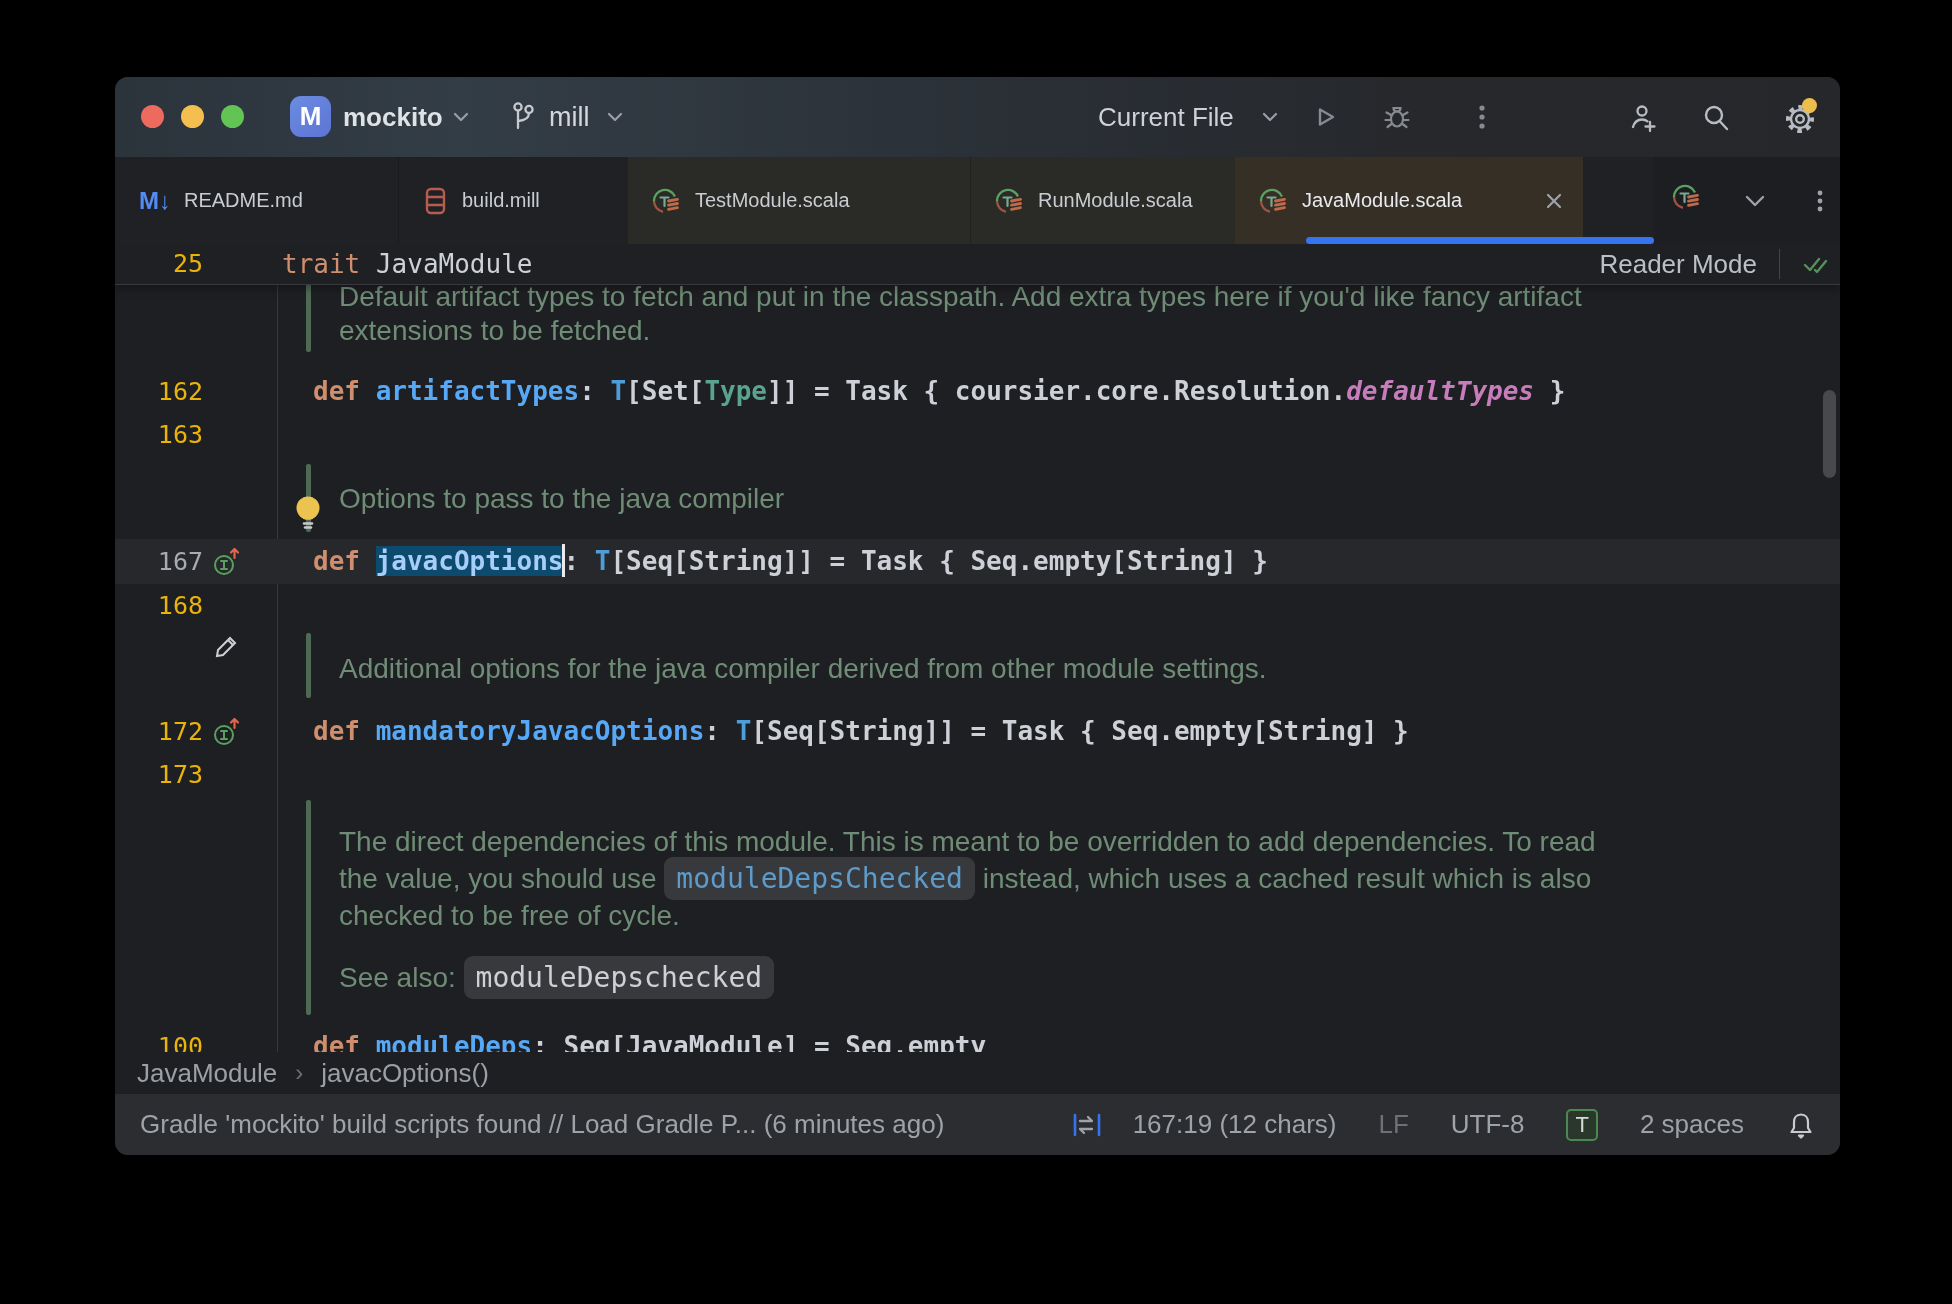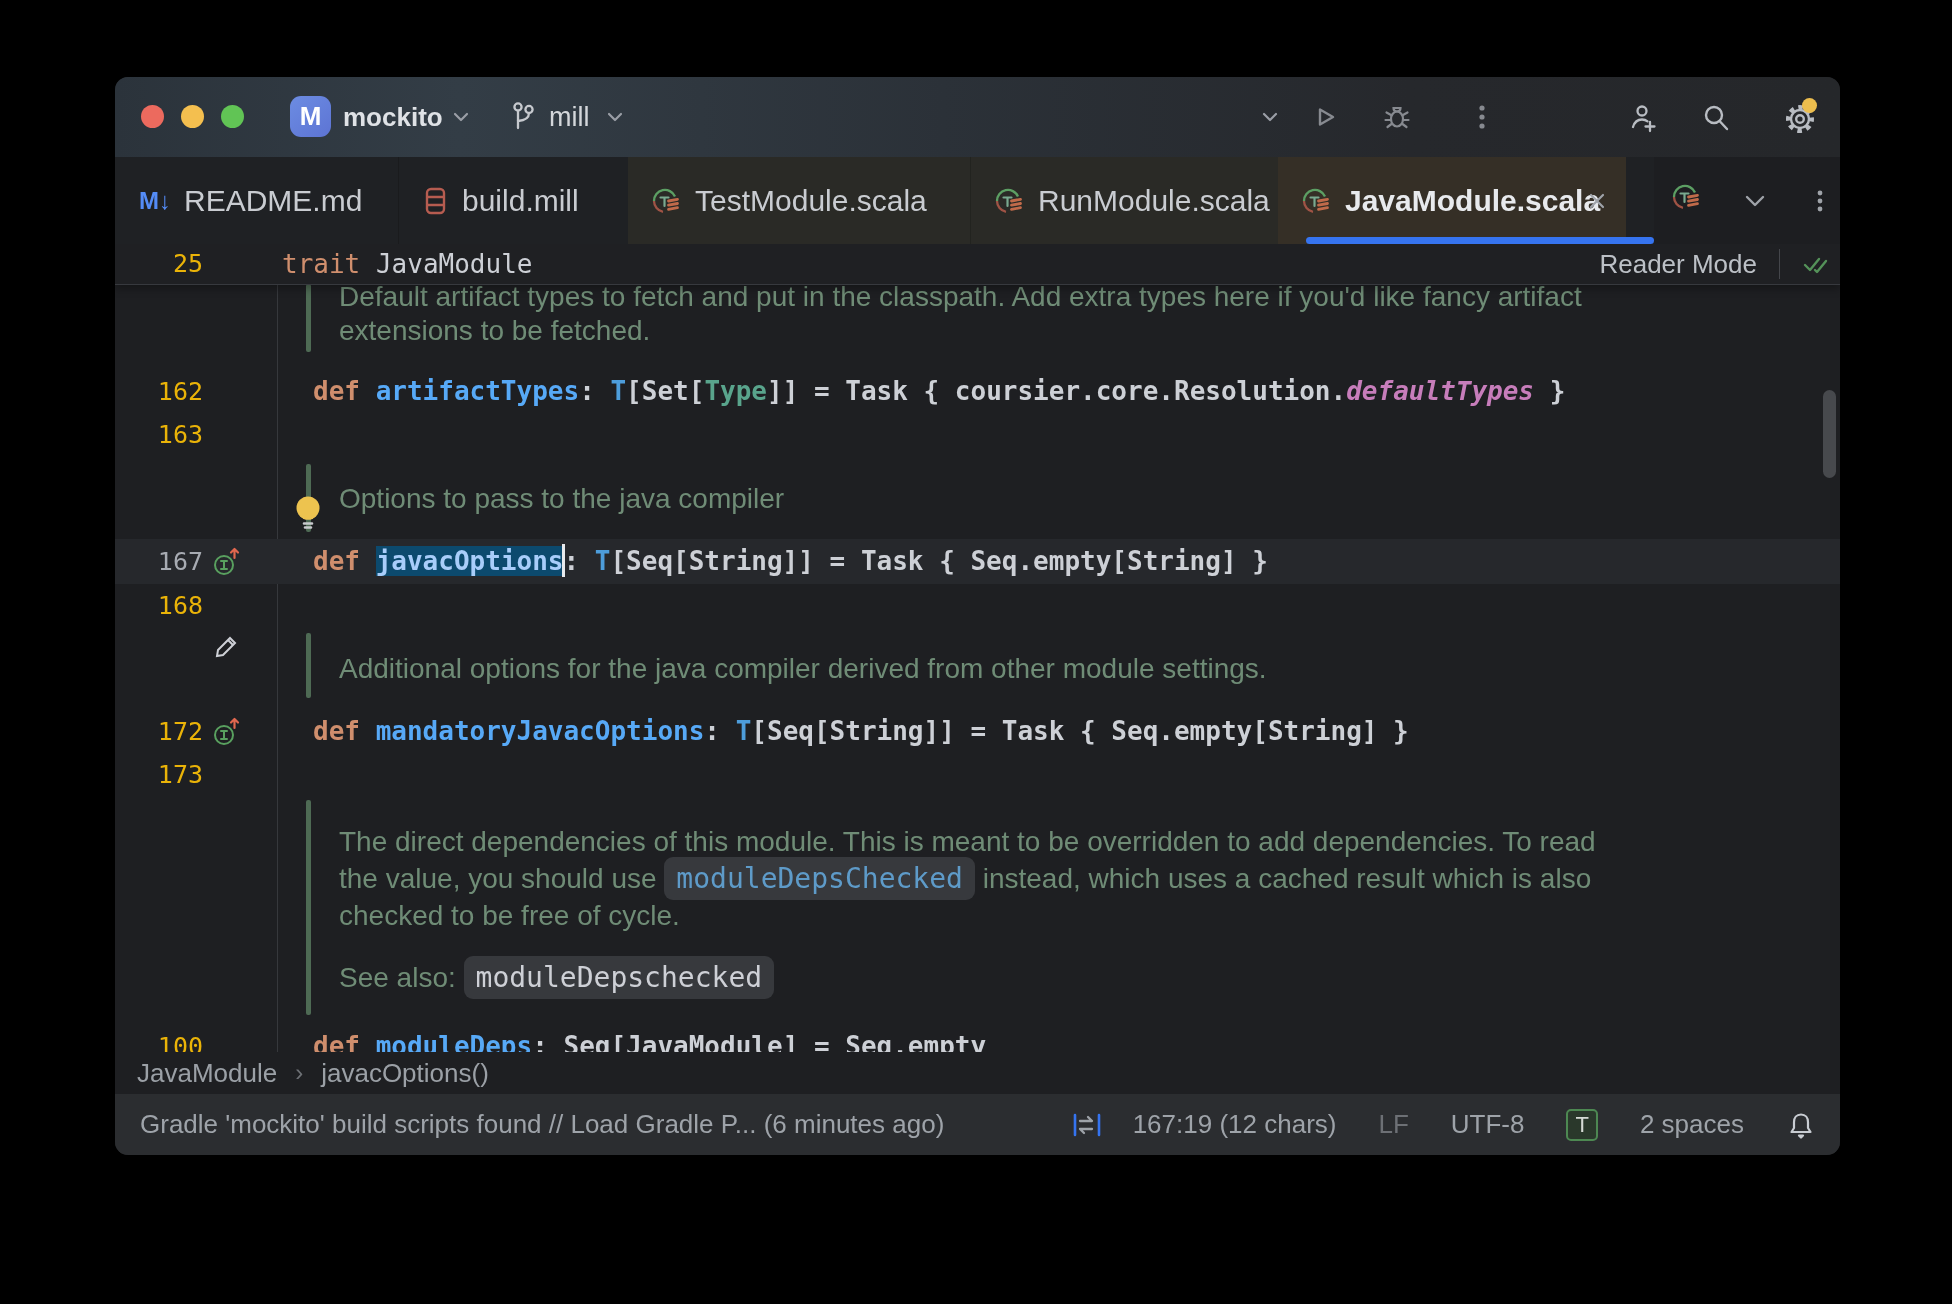--- a/index.html
+++ b/index.html
@@ -23,21 +23,21 @@
   #project-name { left:228px; font-weight:600; }
   #branch-name { left:434px; font-weight:400; color:#d4d7db; font-size:27px; }
   #run-config { left:983px; color:#ced1d6; }
   .chev { position:absolute; top:31px; width:20px; height:18px; }
   .tb-icon { position:absolute; top:25px; width:30px; height:30px; color:#878a90; }
   .tb-icon.bright { color:#b8bcc2; }
   
   #tabbar { position:absolute; left:0; top:80px; width:100%; height:87px; background:#1f2124; }
   #tabbar-right-zone { position:absolute; left:1539px; top:0; right:0; height:87px; background:#1d1e21; }
   .tab { position:absolute; top:0; height:87px; display:flex; align-items:center; padding-left:24px; }
-  .tab .tab-label { font-size:30px; color:#c9ccd1; margin-left:13px; white-space:pre; }
+  .tab .tab-label { font-size:20px; color:#c9ccd1; margin-left:13px; white-space:pre; }
   .tab.warm { background:#2a2a26; }
   .tab.active { background:#352f26; }
   .tab.active .tab-label { color:#e8eaed; }
   .tab-sep { position:absolute; top:0; width:1px; height:87px; background:#1a1b1d; }
   .tab-underline { position:absolute; left:1191px; top:80px; width:348px; height:7px; border-radius:4px; background:#3674f0; }
   .tab-close { position:absolute; right:16px; top:50%; transform:translateY(-50%); width:26px; height:26px; color:#9fa3a9; }
   .tabbar-btn { position:absolute; top:29px; width:30px; height:30px; color:#9fa3a9; }
   
   #editor { position:absolute; left:0; top:167px; width:100%; height:808px; background:#1e1f22; overflow:hidden; }
   #sticky { position:absolute; left:0; top:0; width:100%; height:41px; background:#1f2023; border-bottom:1px solid #37393e; z-index:5;
@@ -109,20 +109,21 @@
           <path d="M8 10.6V28"></path>
           <path d="M19 13c0 5.5-5 7.5-11 8"></path>
         </svg>
     </span>
     <span class="tb-text" id="branch-name">mill</span>
     <span class="chev" style="left:490px">
       <svg width="20" height="18" viewBox="0 0 20 18">
           <path d="M4 6l6 6 6-6" fill="none" stroke="#9a9ea6" stroke-width="2.2" stroke-linecap="round" stroke-linejoin="round"></path>
         </svg>
     </span>
+    <span class="tb-text" id="run-config">Current File</span>
     <span class="chev" style="left:1145px">
       <svg width="20" height="18" viewBox="0 0 20 18">
           <path d="M4 6l6 6 6-6" fill="none" stroke="#9a9ea6" stroke-width="2.2" stroke-linecap="round" stroke-linejoin="round"></path>
         </svg>
     </span>
     <span class="tb-icon" style="left:1195px">
       <svg width="30" height="30" viewBox="0 0 30 30" fill="none" stroke="currentColor" stroke-width="2.4" stroke-linejoin="round">
           <path d="M10 7.5v15l13-7.5z"></path>
         </svg>
     </span>
@@ -194,21 +195,21 @@
           <span>
             <svg width="30" height="30" viewBox="0 0 30 30" fill="none">
               <path d="M2 15 A11 11 0 0 1 23 10.4" stroke="#5c9f63" stroke-width="2.3" fill="none"></path>
               <path d="M2 15 A11 11 0 0 0 11 25.8" stroke="#9f5345" stroke-width="2.3" fill="none"></path>
               <path d="M8.5 11.5h8M12.5 11.5v8.5" stroke="#79a98f" stroke-width="2.2" stroke-linecap="round"></path>
               <path d="M16.5 15l9-1.7M16.5 19.2l9-1.7M16.5 23.4l9-1.7" stroke="#c06a4a" stroke-width="2.8" stroke-linecap="round"></path>
             </svg>
           </span>
           <span class="tab-label">RunModule.scala</span>
         </div>
-        <div class="tab active" style="left: 1163px; width: 348px; font-weight: bold;">
+        <div class="tab active" style="left: 1120px; width: 348px;">
           <span>
             <svg width="30" height="30" viewBox="0 0 30 30" fill="none">
               <path d="M2 15 A11 11 0 0 1 23 10.4" stroke="#5c9f63" stroke-width="2.3" fill="none"></path>
               <path d="M2 15 A11 11 0 0 0 11 25.8" stroke="#9f5345" stroke-width="2.3" fill="none"></path>
               <path d="M8.5 11.5h8M12.5 11.5v8.5" stroke="#79a98f" stroke-width="2.2" stroke-linecap="round"></path>
               <path d="M16.5 15l9-1.7M16.5 19.2l9-1.7M16.5 23.4l9-1.7" stroke="#c06a4a" stroke-width="2.8" stroke-linecap="round"></path>
             </svg>
           </span>
           <span class="tab-label">JavaModule.scala</span>
           <span class="tab-close">

